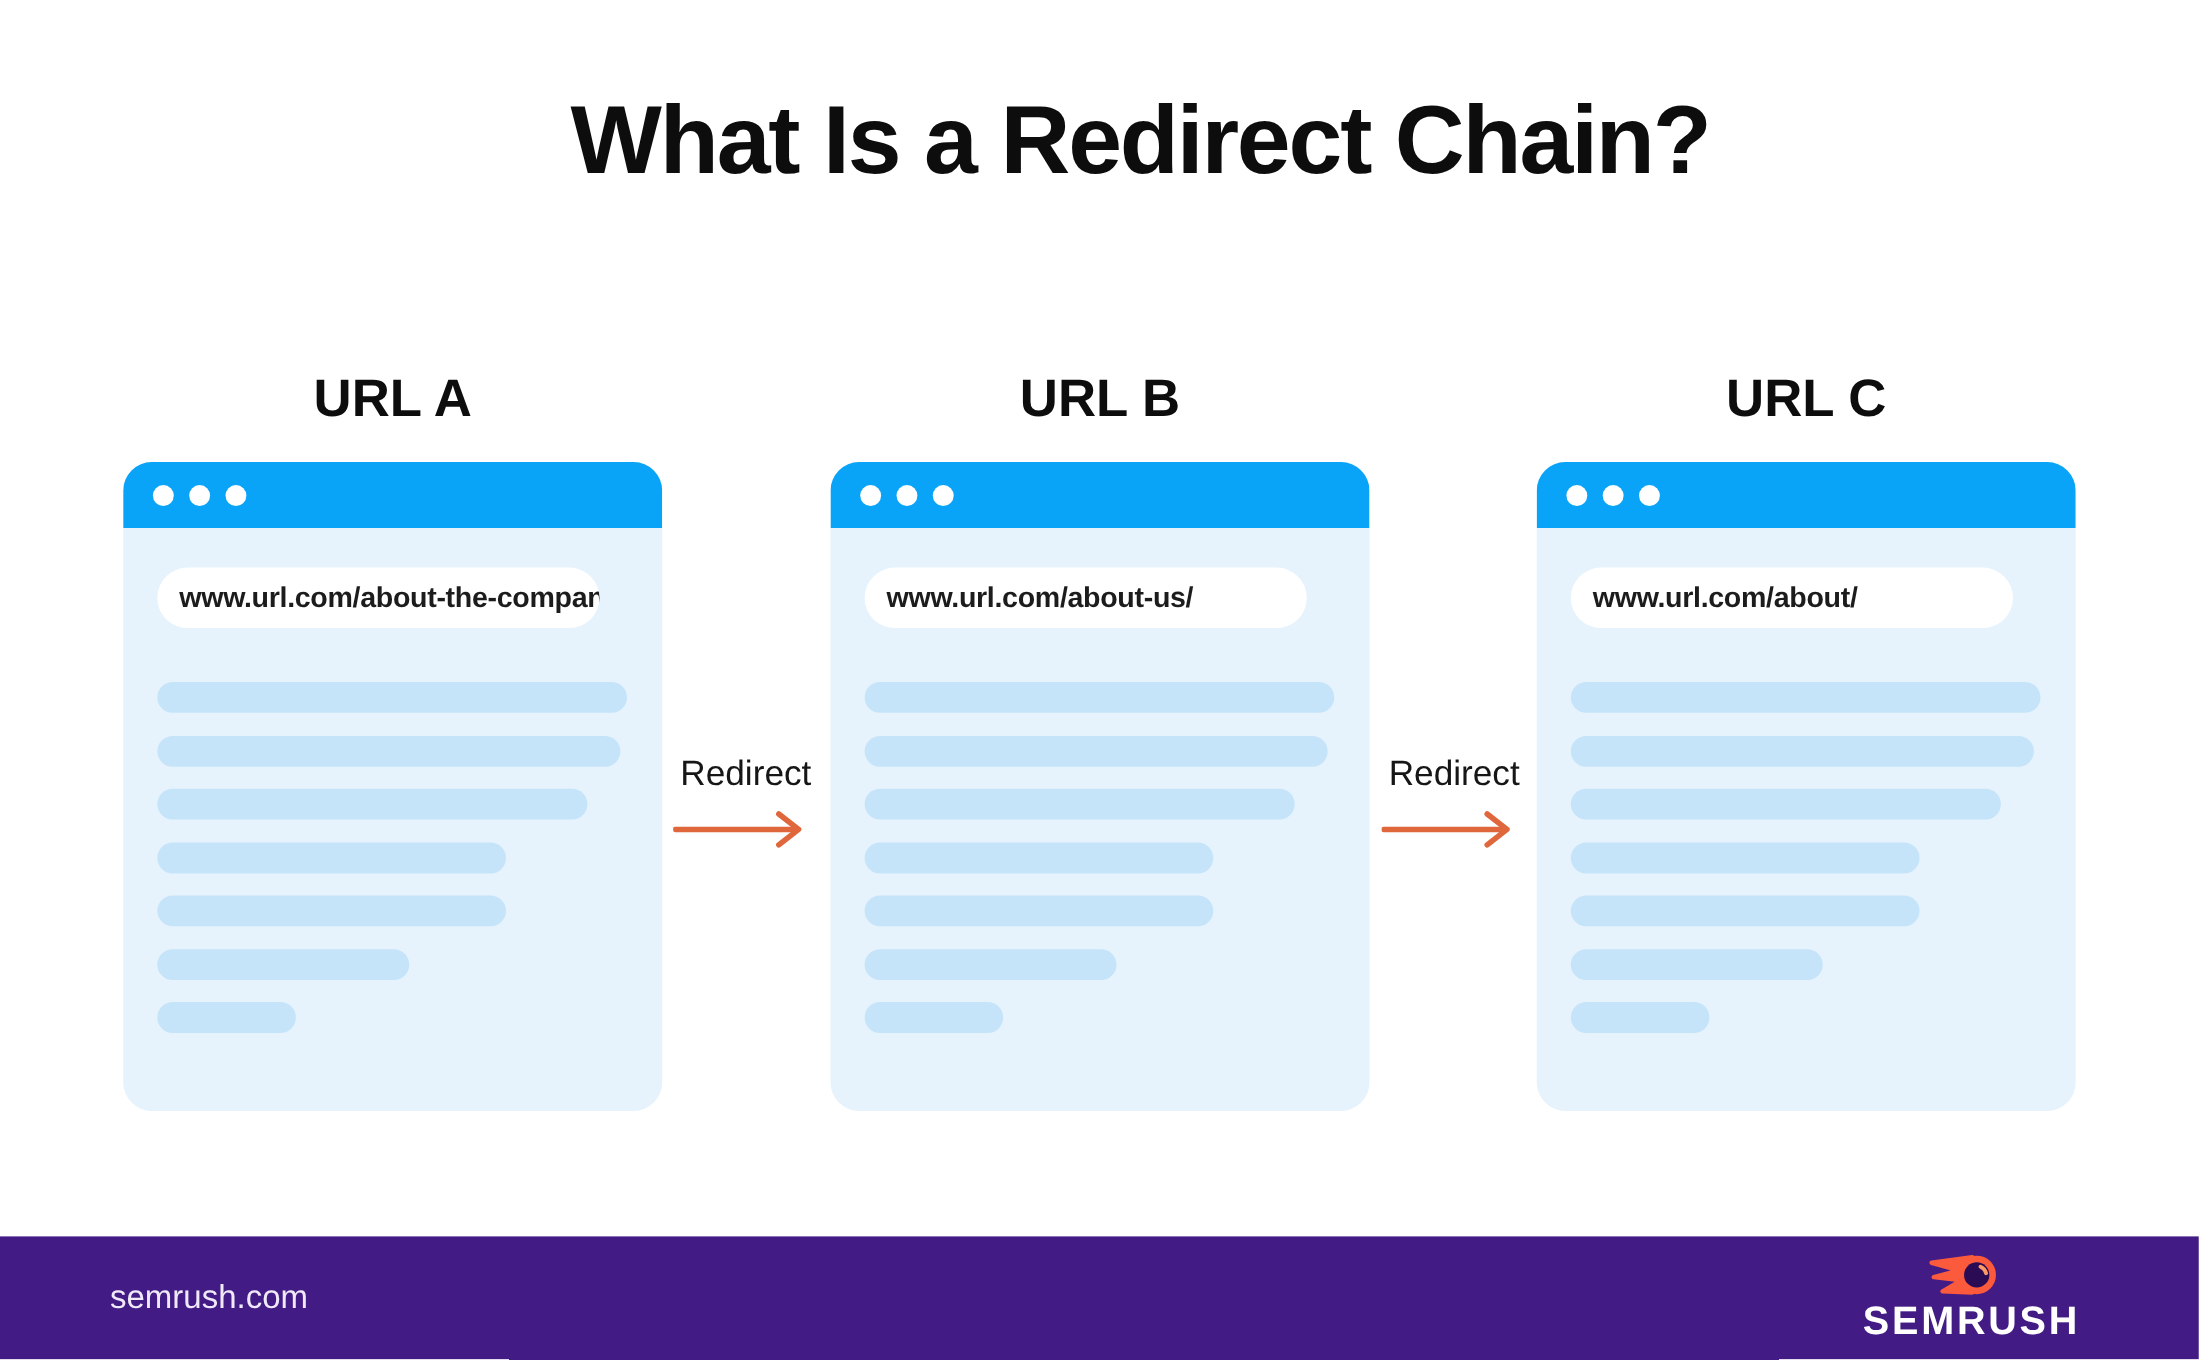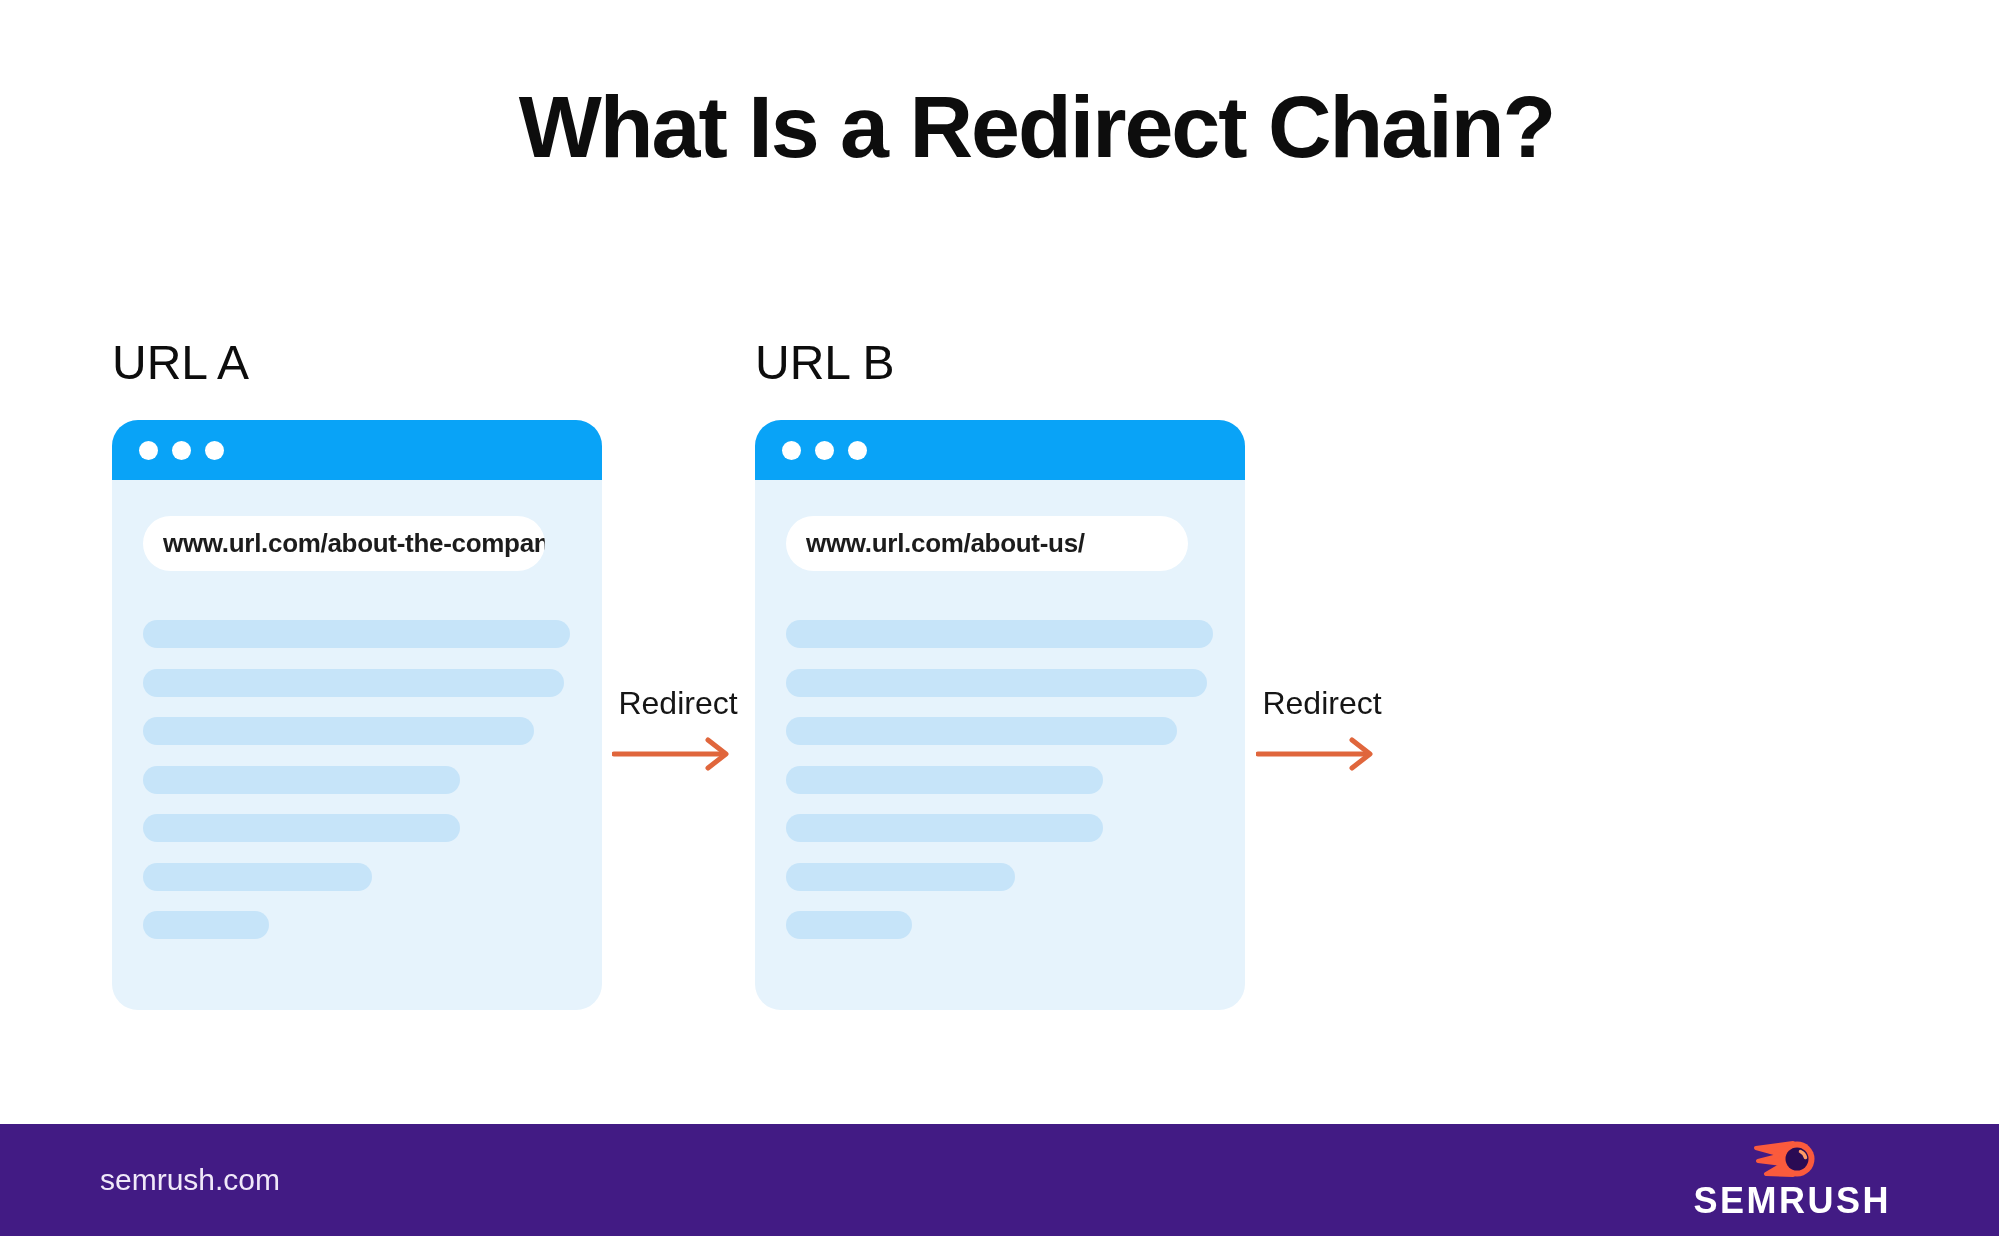--- a/index.html
+++ b/index.html
@@ -35,22 +35,23 @@
   .browser-col{
     position:absolute;
     top:333px;
     width:490px;
   }
   .col-a{left:112px;}
   .col-b{left:755px;}
   .col-c{left:1397px;}
   .url-label{
     height:87px;
+    text-align:center;
     font-size:48px;
-    font-weight:400;
+    font-weight:700;
     line-height:60px;
     color:var(--ink);
   }
   .window{
     width:490px;height:590px;
     border-radius:26px;
     overflow:hidden;
     background:var(--body-blue);
   }
   .titlebar{
@@ -206,20 +207,42 @@
 
   <div class="connector conn-2">
     <div class="redirect-label">Redirect</div>
     <svg class="arrow" width="132" height="36" viewBox="0 0 132 36">
       <line x1="2" y1="18" x2="112" y2="18" stroke="#E0663C" stroke-width="5" stroke-linecap="round"></line>
       <polyline points="96,4 114,18 96,32" fill="none" stroke="#E0663C" stroke-width="5" stroke-linecap="round" stroke-linejoin="round"></polyline>
     </svg>
   </div>
 
   <div class="browser-col col-c">
+    <div class="url-label">URL C</div>
+    <div class="window">
+      <div class="titlebar">
+        <span class="dot"></span>
+        <span class="dot"></span>
+        <span class="dot"></span>
+      </div>
+      <div class="window-body">
+        <div class="address-bar">
+          <span class="address-url">www.url.com/about/</span>
+        </div>
+        <div class="skeleton">
+            <div class="line w1"></div>
+            <div class="line w2"></div>
+            <div class="line w3"></div>
+            <div class="line w4"></div>
+            <div class="line w5"></div>
+            <div class="line w6"></div>
+            <div class="line w7"></div>
+          </div>
+      </div>
+    </div>
   </div>
 
   <div class="footer">
     <span class="footer-site">semrush.com</span>
     <div class="logo">
       <svg width="66" height="42" viewBox="0 0 66 42">
         <path d="M40 5 L3 10 L28 17 L5 23 L30 26 L13 36 L40 37 Z" fill="#FB5B3C" stroke="#FB5B3C" stroke-width="4" stroke-linejoin="round"></path>
         <circle cx="44" cy="21" r="17.5" fill="#FB5B3C"></circle>
         <circle cx="44" cy="21" r="11.5" fill="#2A0B54"></circle>
         <path d="M47.5 13.5 A 9 9 0 0 1 52.5 19.5" stroke="#FF9A66" stroke-width="3.5" fill="none" stroke-linecap="round"></path>

